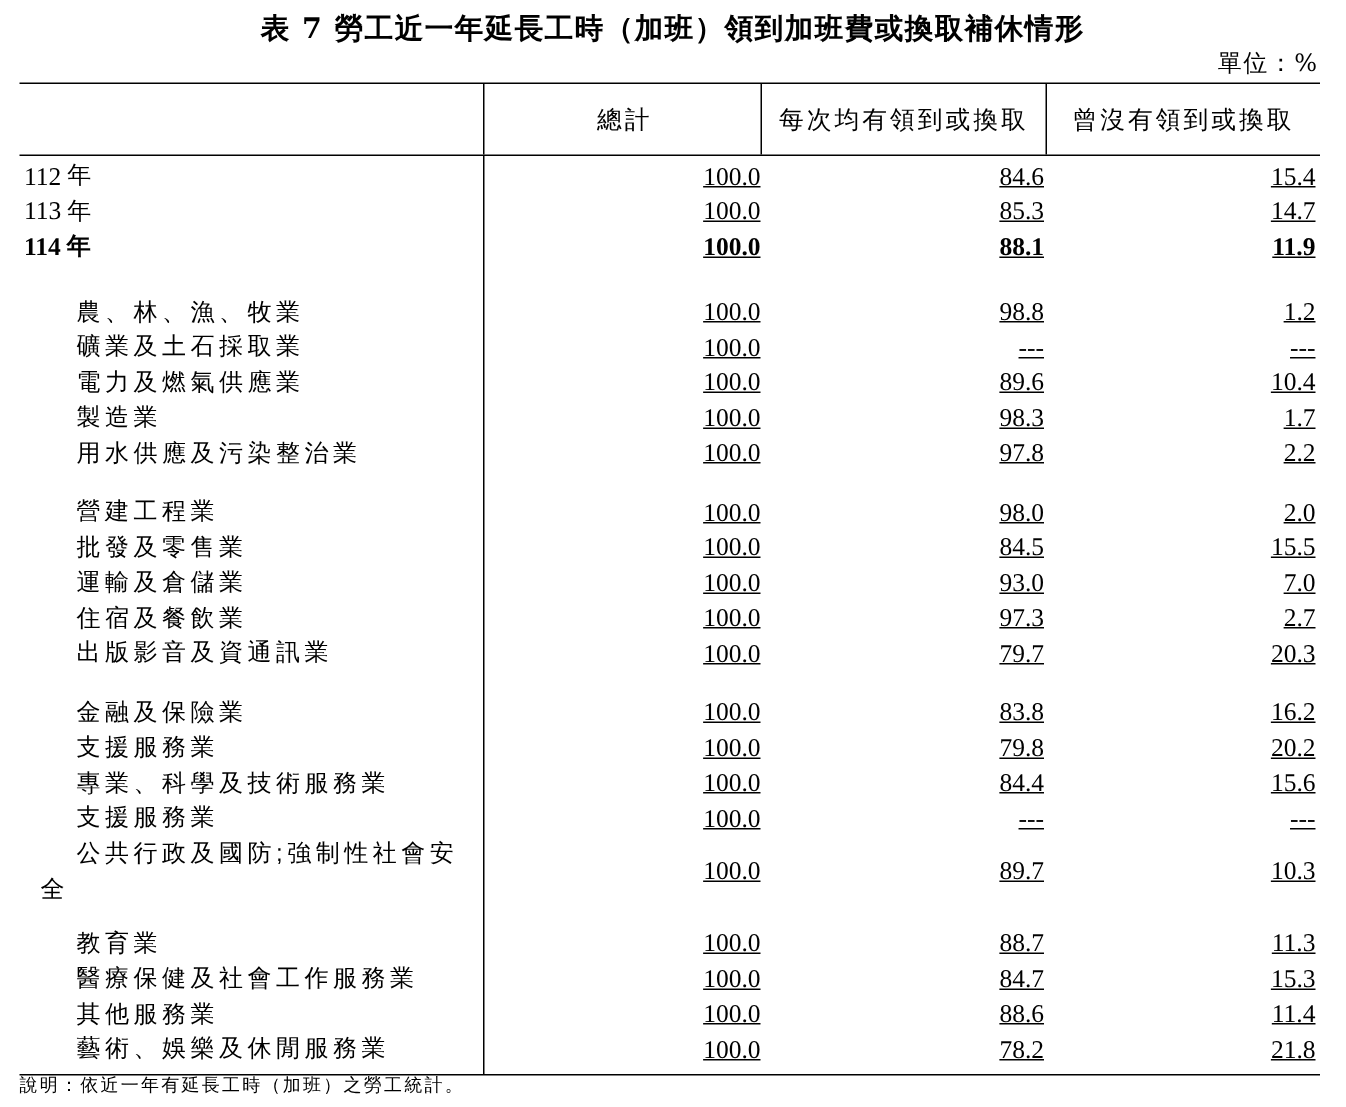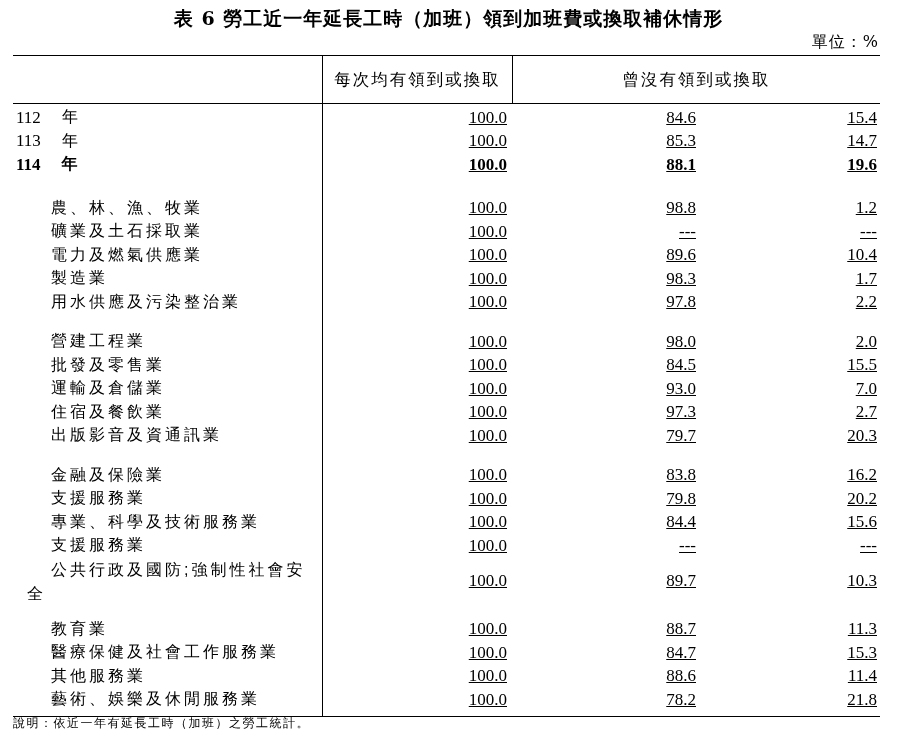--- a/index.html
+++ b/index.html
@@ -25,21 +25,21 @@
             font-family: "DejaVu Serif", serif; }
   .c0 { width: 309px; border-right: 1.5px solid #000; }
   .h1 { width: 184px; justify-content: flex-end; padding-right: 0; border-right: 1.5px solid #000; }
   .h1 span { margin-right: 72px; }
   .h2 { width: 189px; justify-content: center; border-right: 1.5px solid #000; }
   .h3 { flex: 1; justify-content: center; }
   .body { display: flex; }
   .stub { width: 309px; border-right: 1.5px solid #000; padding-top: 2px; padding-bottom: 4px; }
   .vals { flex: 1; padding-top: 2px; padding-bottom: 4px; text-decoration: underline; }
   .row { height: 23.5px; display: flex; align-items: center; font-size: 17px; white-space: nowrap; }
-  .stub .row { padding-left: 3px; gap: 17px; }
+  .stub .row { padding-left: 3px; }
   .stub .ind { padding-left: 38px; font-family: "DejaVu Serif", serif; font-size: 16px; letter-spacing: 3px; }
   .year { font-family: "Liberation Serif", serif; font-size: 17px; }
   .year .yk { font-family: "DejaVu Serif", serif; font-size: 16px; margin-left: 4px; }
   .bold { font-weight: bold; }
   .gap { height: 16px; }
   .gap2 { height: 20px; }
   .tall { height: 46px; align-items: flex-start; }
   .tall .wrap { display: block; line-height: 24px; white-space: normal; }
   .wrapfirst { padding-left: 38px; }
   .wrapsecond { padding-left: 14px; }
@@ -49,26 +49,29 @@
   .v3 { flex: 1; text-align: right; padding-right: 3px; }
   .tall-v { height: 46px; }
   .note {
     position: absolute; left: 13px; top: 715px; font-size: 12px;
     font-family: "DejaVu Serif", serif; letter-spacing: 1.5px;
   }
 </style>
 </head>
 <body>
 
-<div class="title">表 6  勞工近一年延長工時（加班）領到加班費或換取補休情形</div>
+<div class="title">表 7  勞工近一年延長工時（加班）領到加班費或換取補休情形</div>
 <div class="unit">單位：%</div>
 
 <div class="tbl">
   <div class="hdr">
     <div class="c c0"></div>
+    <div class="c h1">
+        <span>總計</span>
+      </div>
     <div class="c h2">每次均有領到或換取</div>
     <div class="c h3">曾沒有領到或換取</div>
   </div>
 
   <div class="body">
     <div class="stub">
       <div class="row year">
           <span>112</span>
           <span class="yk">年</span>
         </div>
@@ -117,21 +120,21 @@
           <span class="v3">15.4</span>
         </div>
       <div class="row">
           <span class="v1">100.0</span>
           <span class="v2">85.3</span>
           <span class="v3">14.7</span>
         </div>
       <div class="row bold">
           <span class="v1">100.0</span>
           <span class="v2">88.1</span>
-          <span class="v3">19.6</span>
+          <span class="v3">11.9</span>
         </div>
       <div class="gap2"></div>
       <div class="row">
           <span class="v1">100.0</span>
           <span class="v2">98.8</span>
           <span class="v3">1.2</span>
         </div>
       <div class="row">
           <span class="v1">100.0</span>
           <span class="v2">---</span>

